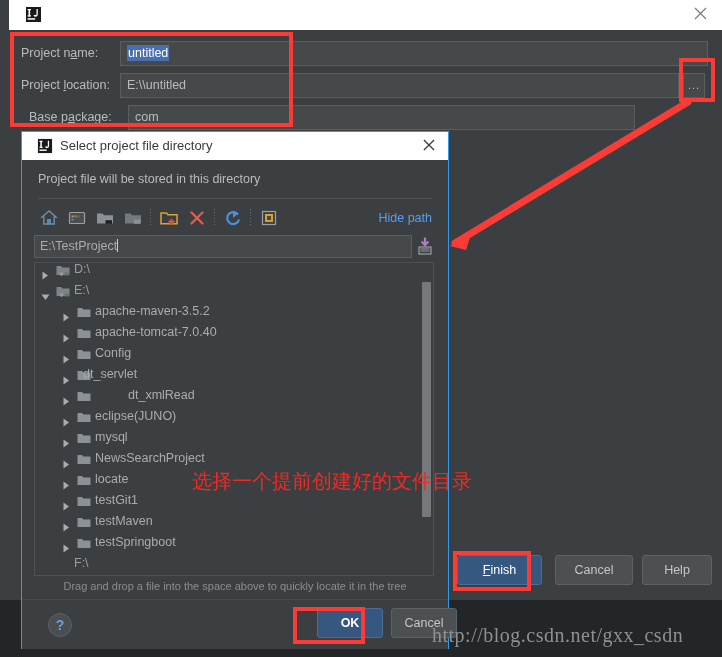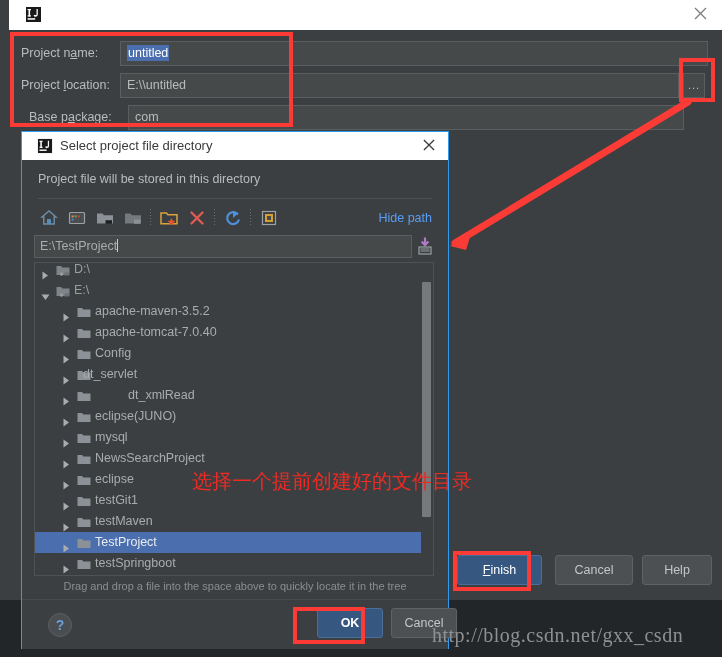--- a/index.html
+++ b/index.html
@@ -154,21 +154,21 @@
       <div class="frow" style="top:43px;left:0;width:713px;">
         <span class="flabel" style="left:12px;top:5px;">Project <u>l</u>ocation:</span>
         <div class="finput" style="left:111px;top:0;width:559px;">
           <span>E:\\untitled</span>
         </div>
         <div class="dots-btn" style="left:674px;top:0;">...</div>
       </div>
 
       <div class="frow" style="top:75px;left:8px;width:713px;">
         <span class="flabel" style="left:12px;top:5px;">Base p<u>a</u>ckage:</span>
-        <div class="finput" style="left:111px;top:0;width:556px;">
+        <div class="finput" style="left:111px;top:0;width:507px;">
           <span>com</span>
         </div>
       </div>
 
       <div class="btn primary" style="left:448px;top:525px;width:85px;">
         <span><u>F</u>inish</span>
       </div>
       <div class="btn" style="left:546px;top:525px;width:78px;">
         <span>Cancel</span>
       </div>
@@ -371,48 +371,39 @@
               </svg></span>
             <span class="nm" style="left: 60px;">NewsSearchProject</span>
           </div>
           <div class="trow">
             <span class="arrow" style="left: 27px;"><svg width="8" height="9" viewBox="0 0 8 9">
                 <path d="M1.5 0.5 L7 4.5 L1.5 8.5 Z" fill="#a9acad"></path>
               </svg></span>
             <span class="ico" style="left: 42px;"><svg width="14" height="13" viewBox="0 0 14 13">
                 <path d="M0.5 2 h4.6 l1.2 1.5 H13.5 v7.5 H0.5 Z" fill="#8b9196"></path>
               </svg></span>
-            <span class="nm" style="left: 60px;">eclipse</span>
+            <span class="nm" style="left: 60px;">locate</span>
           </div>
           <div class="trow">
             <span class="arrow" style="left: 27px;"><svg width="8" height="9" viewBox="0 0 8 9">
                 <path d="M1.5 0.5 L7 4.5 L1.5 8.5 Z" fill="#a9acad"></path>
               </svg></span>
             <span class="ico" style="left: 42px;"><svg width="14" height="13" viewBox="0 0 14 13">
                 <path d="M0.5 2 h4.6 l1.2 1.5 H13.5 v7.5 H0.5 Z" fill="#8b9196"></path>
               </svg></span>
             <span class="nm" style="left: 60px;">testGit1</span>
           </div>
           <div class="trow">
             <span class="arrow" style="left: 27px;"><svg width="8" height="9" viewBox="0 0 8 9">
                 <path d="M1.5 0.5 L7 4.5 L1.5 8.5 Z" fill="#a9acad"></path>
               </svg></span>
             <span class="ico" style="left: 42px;"><svg width="14" height="13" viewBox="0 0 14 13">
                 <path d="M0.5 2 h4.6 l1.2 1.5 H13.5 v7.5 H0.5 Z" fill="#8b9196"></path>
               </svg></span>
             <span class="nm" style="left: 60px;">testMaven</span>
-          </div>
-          <div class="trow sel">
-            <span class="arrow" style="left: 27px;"><svg width="8" height="9" viewBox="0 0 8 9">
-                <path d="M1.5 0.5 L7 4.5 L1.5 8.5 Z" fill="#a9acad"></path>
-              </svg></span>
-            <span class="ico" style="left: 42px;"><svg width="14" height="13" viewBox="0 0 14 13">
-                <path d="M0.5 2 h4.6 l1.2 1.5 H13.5 v7.5 H0.5 Z" fill="#8b9196"></path>
-              </svg></span>
-            <span class="nm" style="left: 60px;">TestProject</span>
           </div>
           <div class="trow">
             <span class="arrow" style="left: 27px;"><svg width="8" height="9" viewBox="0 0 8 9">
                 <path d="M1.5 0.5 L7 4.5 L1.5 8.5 Z" fill="#a9acad"></path>
               </svg></span>
             <span class="ico" style="left: 42px;"><svg width="14" height="13" viewBox="0 0 14 13">
                 <path d="M0.5 2 h4.6 l1.2 1.5 H13.5 v7.5 H0.5 Z" fill="#8b9196"></path>
               </svg></span>
             <span class="nm" style="left: 60px;">testSpringboot</span>
           </div>

